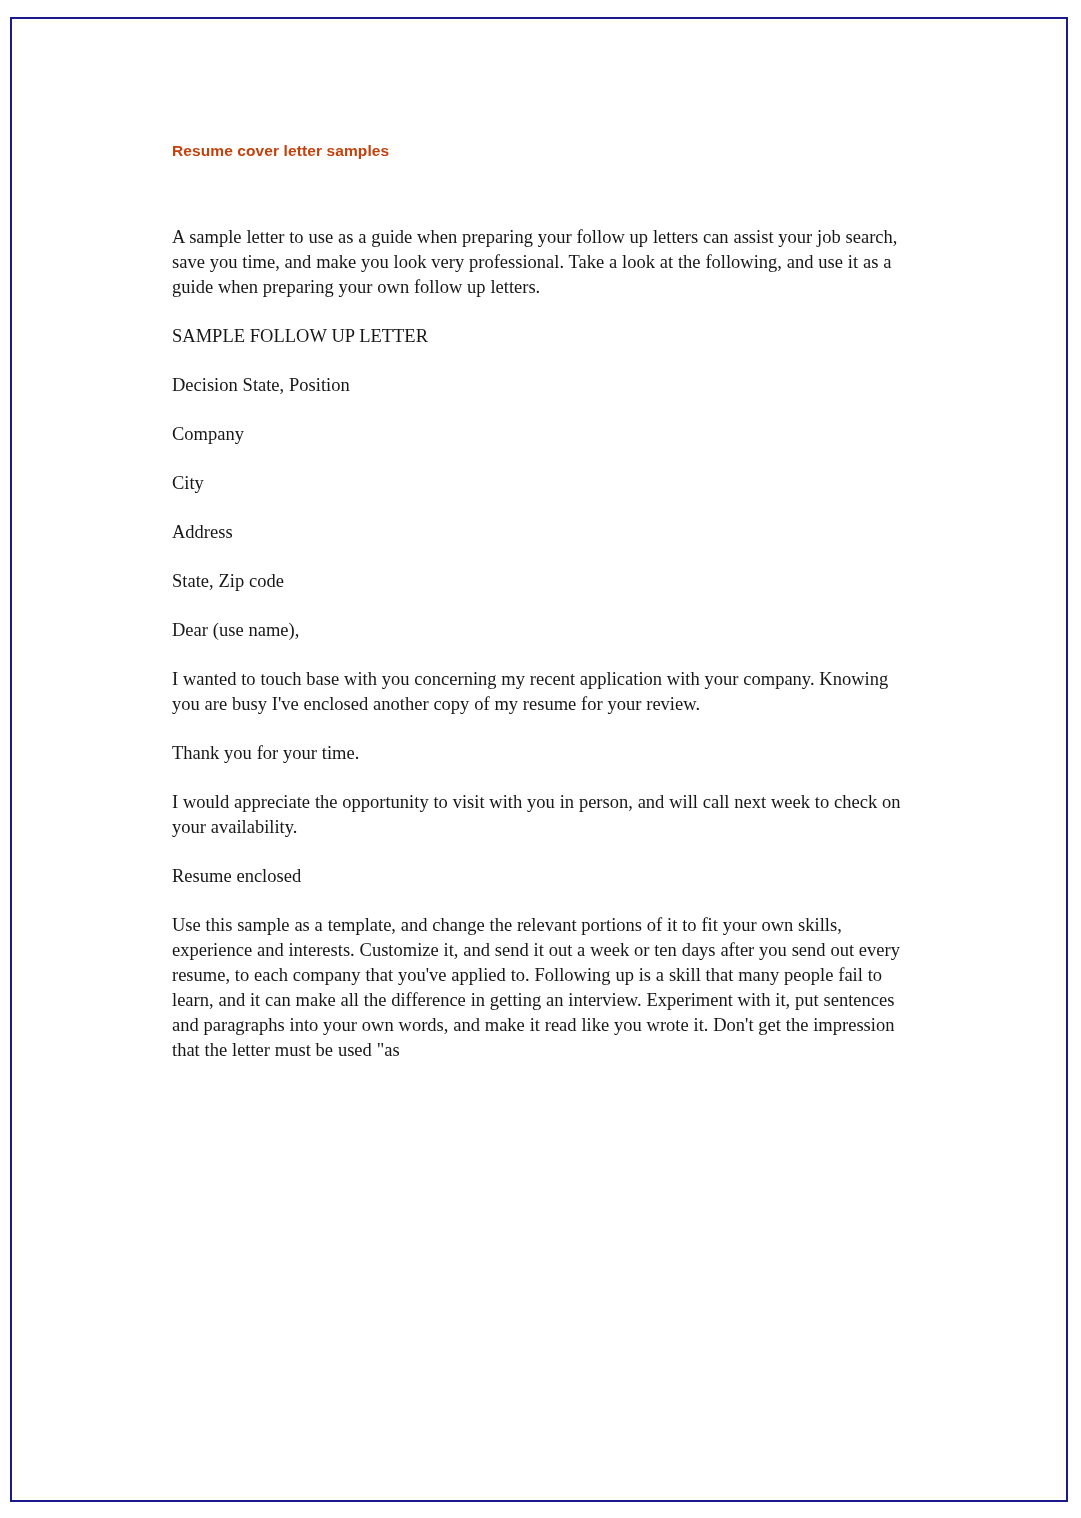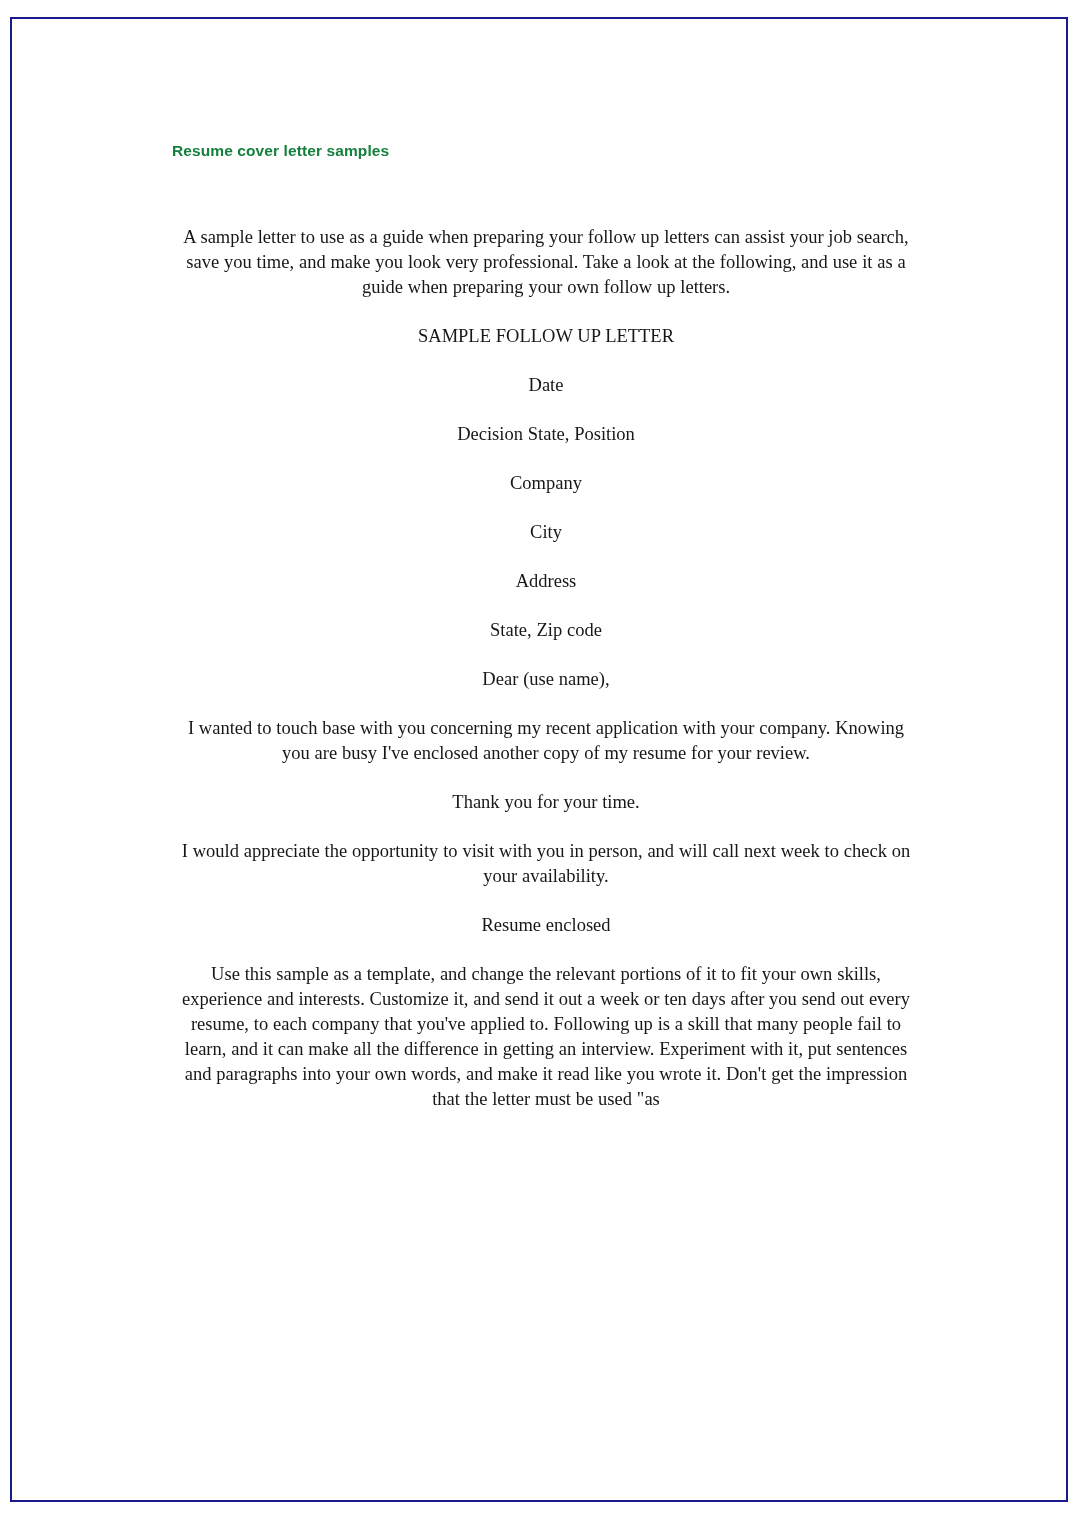--- a/index.html
+++ b/index.html
@@ -41,56 +41,55 @@
     position: absolute;
     left: 160px;
     top: 122px;
     width: 748px;
   }
 
   .doc-heading {
     font-family: "Liberation Sans", "DejaVu Sans", sans-serif;
     font-weight: bold;
     font-size: 15.5px;
-    color: #15803d;
+    color: #c2410c;
     letter-spacing: 0.1px;
     margin: 0;
     line-height: 20px;
   }
 
   .body-block {
     margin-top: 64px;
   }
 
   .para {
     font-size: 18.5px;
     line-height: 25px;
     color: #171717;
     margin: 0 0 24px 0;
-    text-align: center;
+    text-align: left;
     word-spacing: 0.2px;
   }
 </style>
 </head>
 <body>
 
 <div class="page-frame">
   <div class="page-inner-rule"></div>
 
   <div class="doc">
 
     <h1 class="doc-heading">Resume cover letter samples</h1>
 
     <div class="body-block">
 
       <p class="para">A sample letter to use as a guide when preparing your follow up letters can assist your job search, save you time, and make you look very professional. Take a look at the following, and use it as a guide when preparing your own follow up letters.</p>
 
       <p class="para">SAMPLE FOLLOW UP LETTER</p>
 
-      <p class="para">Date</p>
 
       <p class="para">Decision State, Position</p>
 
       <p class="para">Company</p>
 
       <p class="para">City</p>
 
       <p class="para">Address</p>
 
       <p class="para">State, Zip code</p>

